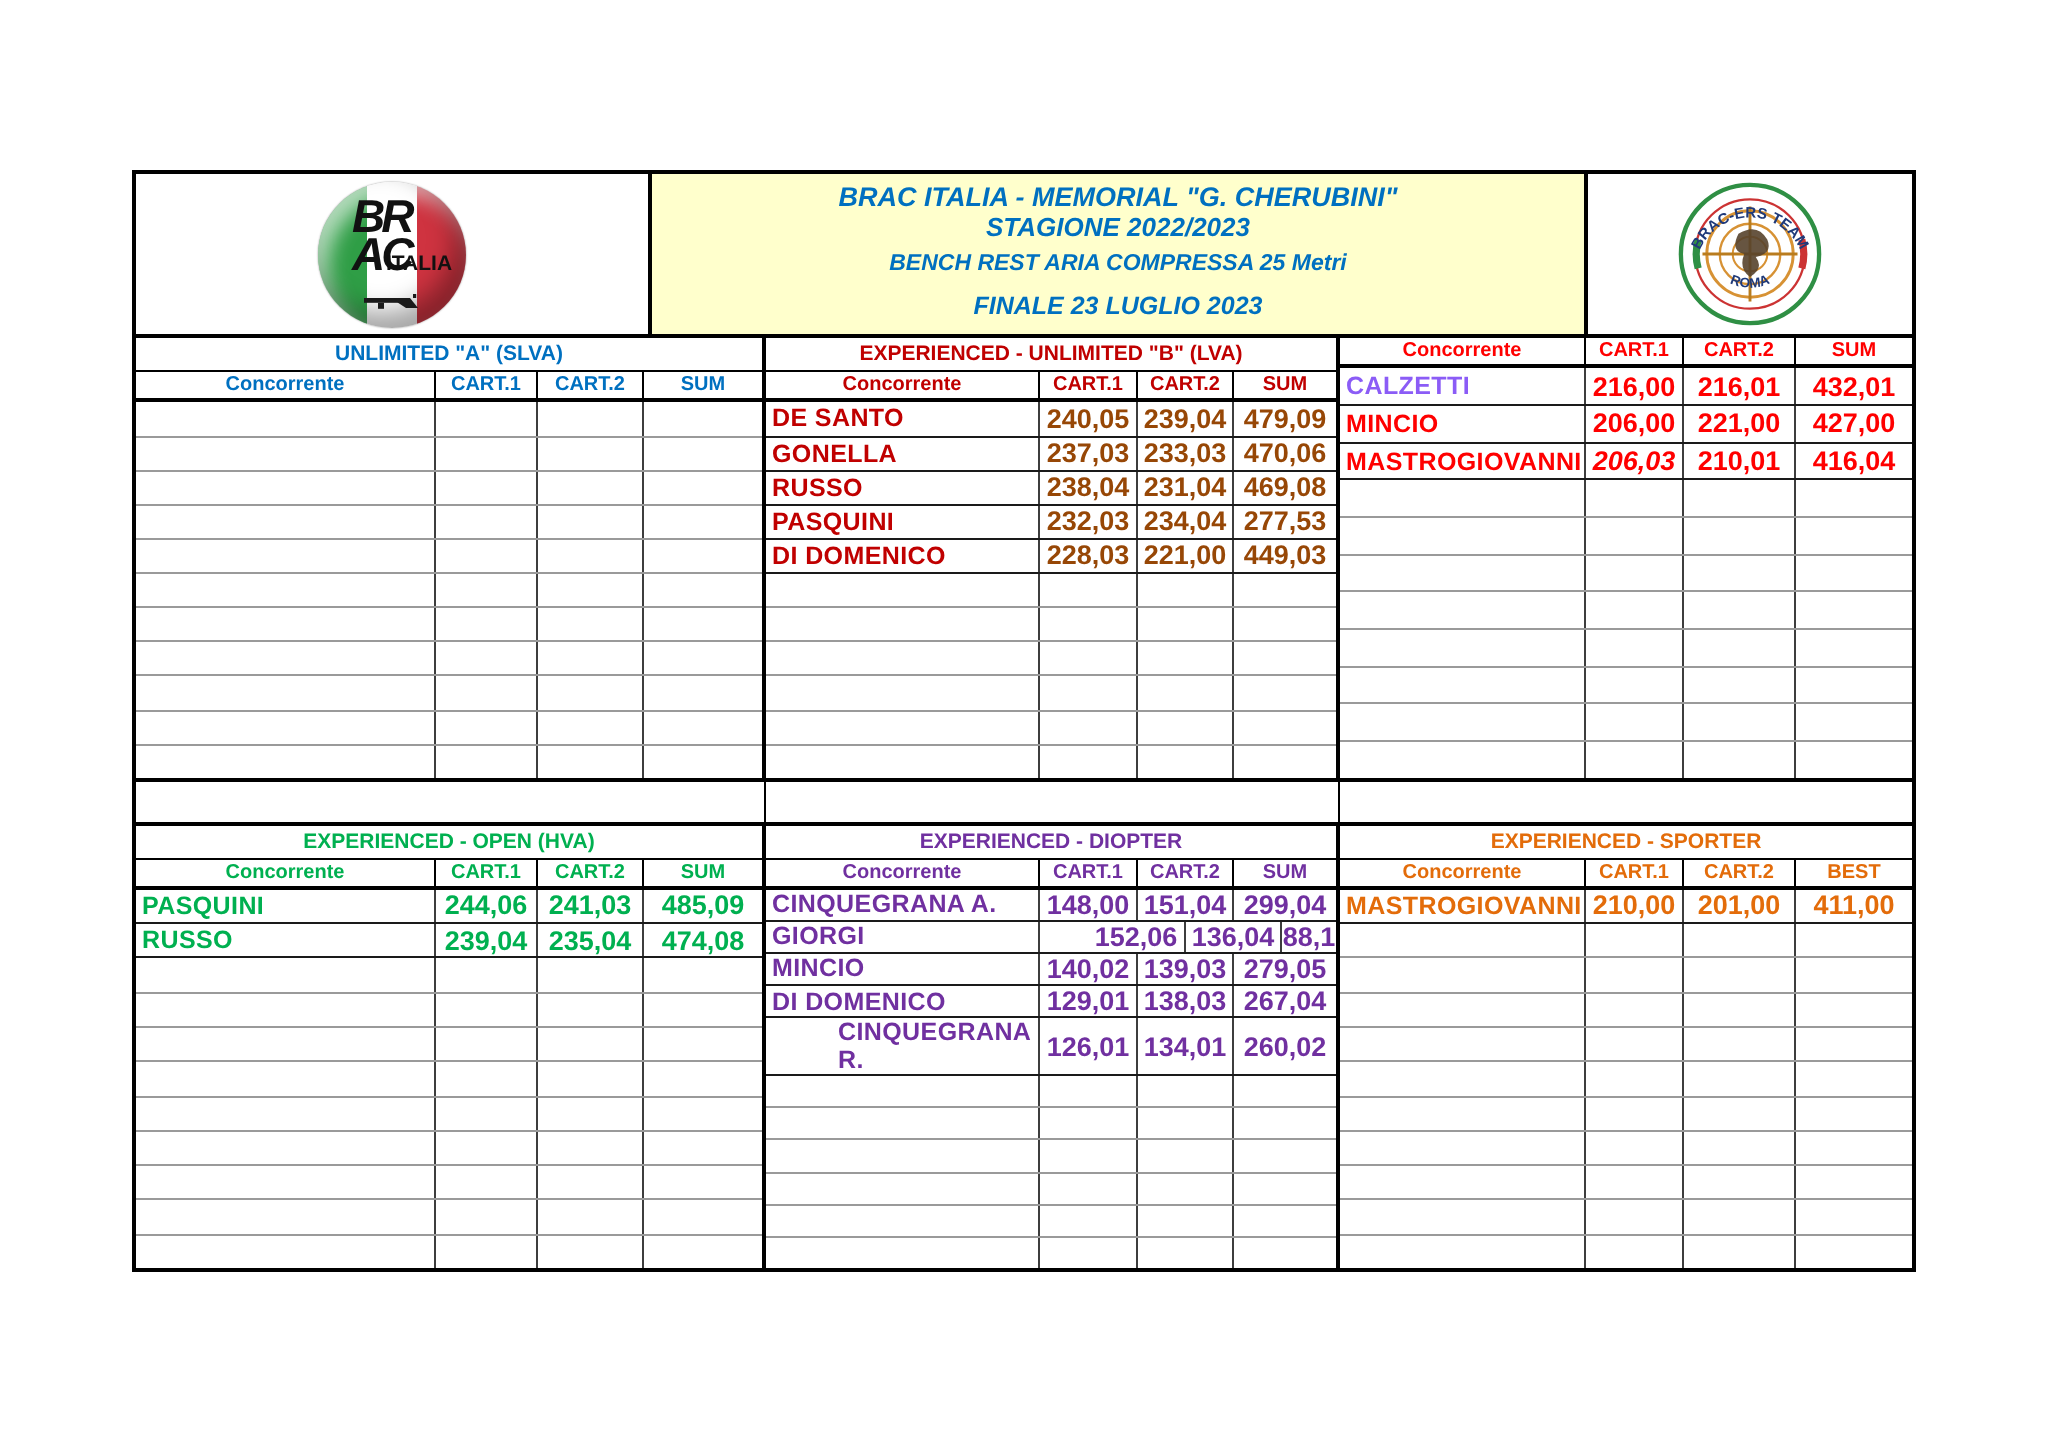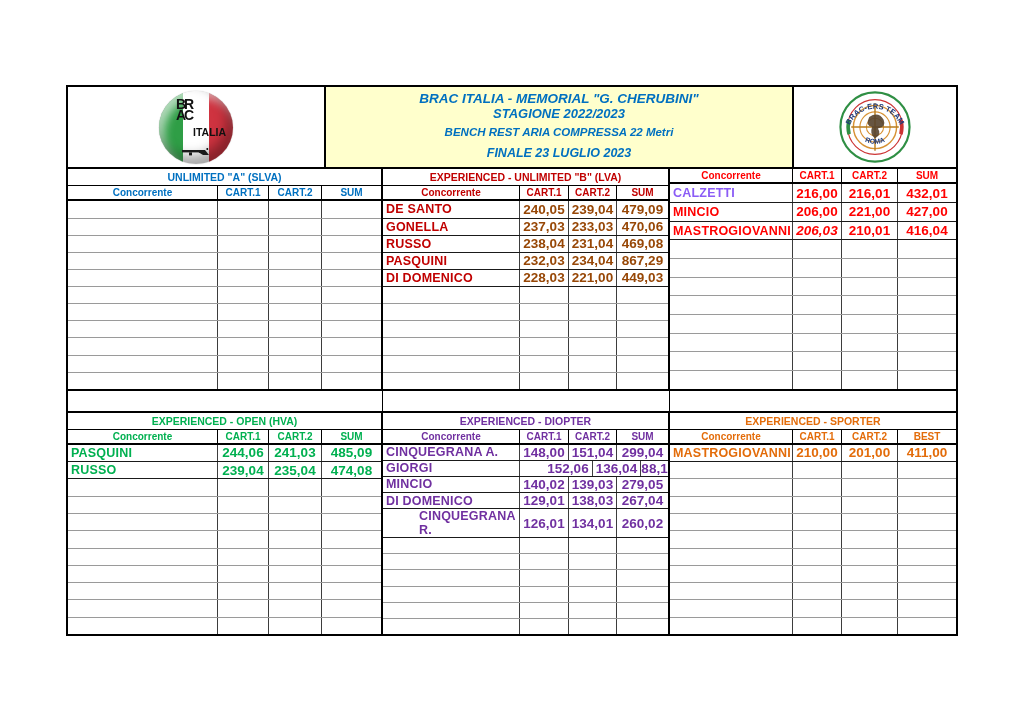--- a/index.html
+++ b/index.html
@@ -19,21 +19,21 @@
   .title-cell .t2 { font-size:13px; }
   .title-cell .t3 { font-size:11.5px; margin-top:5px; }
   .title-cell .t4 { font-size:12.5px; margin-top:8px; }
   .logo-cell-right { flex:1; display:flex; align-items:center; justify-content:center; }
 
   
   .flag-logo { position:relative; width:74px; height:73px; border-radius:50%; overflow:hidden;
                background:linear-gradient(90deg,#2f9e46 0 33%,#ffffff 33% 67%,#cf3340 67% 100%);
                box-shadow:inset -6px -8px 12px rgba(0,0,0,.35), inset 5px 6px 10px rgba(255,255,255,.65), 0 0 1px #888; }
   .flag-logo .brac { position:absolute; left:17px; top:8px; color:#111; font-weight:bold;
-                     font-size:14px; line-height:.82; letter-spacing:-2px; }
+                     font-size:23px; line-height:.82; letter-spacing:-2px;font-style:italic; }
   .flag-logo .italia { position:absolute; left:34px; top:35px; color:#111; font-weight:bold; font-size:10.5px; }
   .flag-logo .rifle { position:absolute; left:22px; top:52px; }
 
   
   .top-tables, .bottom-tables { display:flex; height:223px; }
   .top-tables { border-bottom:2px solid #000; }
   .gap-band { position:relative; height:22px; border-bottom:2px solid #000; }
   .gap-v1 { position:absolute; left:314px; top:0; width:1px; height:100%; background:#000; }
   .gap-v2 { position:absolute; left:601px; top:0; width:1px; height:100%; background:#000; }
 
@@ -77,21 +77,21 @@
               <polygon points="16,3 24,3 28,8 22,8 18,5.4" fill="#1a1a1a"></polygon>
               <rect x="8" y="5.4" width="3" height="3" fill="#1a1a1a"></rect>
               <rect x="25.5" y="1" width="1.6" height="2" fill="#1a1a1a"></rect>
             </svg>
           </div>
         </div>
       </div>
       <div class="title-cell" style="color: rgb(0, 112, 192); background: rgb(255, 255, 204);">
         <div class="t1">BRAC ITALIA  - MEMORIAL "G. CHERUBINI"</div>
         <div class="t2">STAGIONE  2022/2023</div>
-        <div class="t3">BENCH REST ARIA COMPRESSA  22 Metri</div>
+        <div class="t3">BENCH REST ARIA COMPRESSA  25 Metri</div>
         <div class="t4">FINALE 23 LUGLIO  2023</div>
       </div>
       <div class="logo-cell-right">
         <svg width="72" height="72" viewBox="0 0 100 100">
           <defs>
             <path id="arcTop" d="M 13,54 A 38,38 0 0 1 87,54"></path>
             <path id="arcBot" d="M 24,60 A 32,32 0 0 0 76,60"></path>
           </defs>
           <circle cx="50" cy="50" r="48" fill="#ffffff" stroke="#2f8f44" stroke-width="3"></circle>
           <circle cx="50" cy="50" r="38" fill="none" stroke="#cc3333" stroke-width="1.6"></circle>
@@ -215,21 +215,21 @@
             <div class="row filled">
               <div class="cell c0 cname" style="color: rgb(192, 0, 0);">RUSSO</div>
               <div class="cell c1" style="color: rgb(151, 71, 6);">238,04</div>
               <div class="cell c2" style="color: rgb(151, 71, 6);">231,04</div>
               <div class="cell c3" style="color: rgb(151, 71, 6);">469,08</div>
             </div>
             <div class="row filled">
               <div class="cell c0 cname" style="color: rgb(192, 0, 0);">PASQUINI</div>
               <div class="cell c1" style="color: rgb(151, 71, 6);">232,03</div>
               <div class="cell c2" style="color: rgb(151, 71, 6);">234,04</div>
-              <div class="cell c3" style="color: rgb(151, 71, 6);">867,29</div>
+              <div class="cell c3" style="color: rgb(151, 71, 6);">277,53</div>
             </div>
             <div class="row filled">
               <div class="cell c0 cname" style="color: rgb(192, 0, 0);">DI DOMENICO</div>
               <div class="cell c1" style="color: rgb(151, 71, 6);">228,03</div>
               <div class="cell c2" style="color: rgb(151, 71, 6);">221,00</div>
               <div class="cell c3" style="color: rgb(151, 71, 6);">449,03</div>
             </div>
             <div class="row">
               <div class="cell c0 cname" style="color: rgb(192, 0, 0);"></div>
               <div class="cell c1" style="color: rgb(151, 71, 6);"></div>

